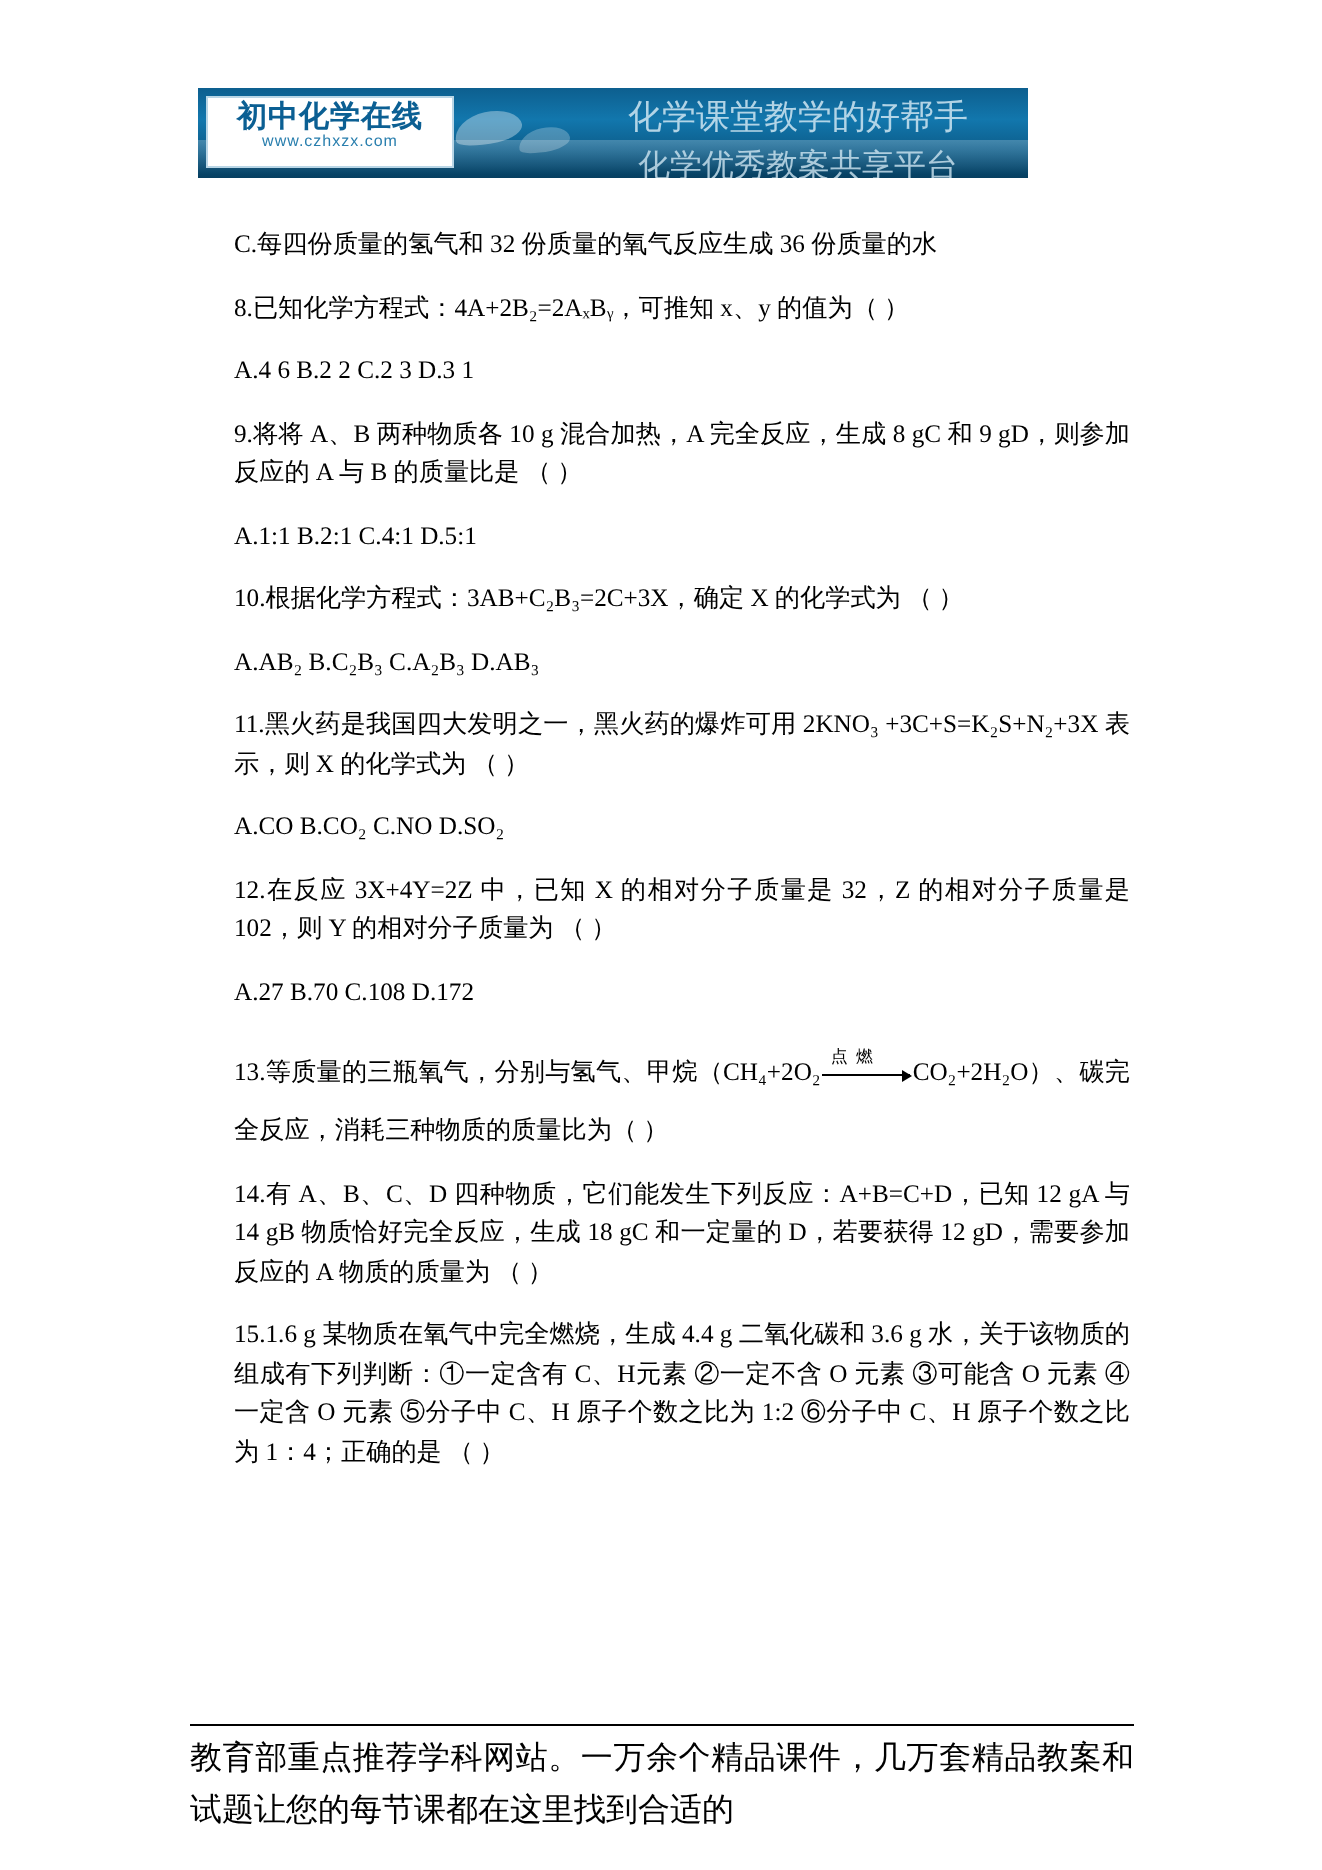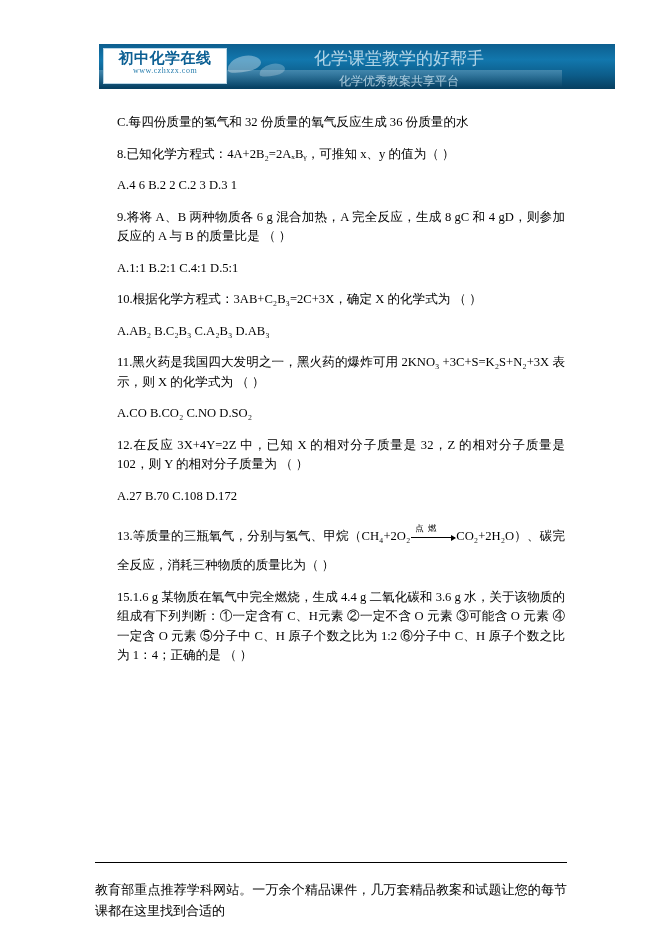--- a/index.html
+++ b/index.html
@@ -19,21 +19,21 @@
     width: 661px;
     height: 935px;
     box-sizing: border-box;
     padding: 0;
   }
   
   .banner {
     position: absolute;
     left: 99px;
     top: 44px;
-    width: 516px;
+    width: 415px;
     height: 45px;
     background: linear-gradient(180deg, #0d5f8f 0%, #1277ad 35%, #0c5c89 70%, #073f60 100%);
     overflow: hidden;
   }
   .banner .wave {
     position: absolute;
     left: 0;
     top: 26px;
     width: 463px;
     height: 19px;
@@ -55,34 +55,34 @@
   .banner-logo .lg-main {
     font-size: 15px;
     font-weight: bold;
     color: #0b5f93;
     letter-spacing: 0.5px;
     font-family: "DejaVu Sans", sans-serif;
   }
   .banner-logo .lg-sub {
     font-size: 8px;
     color: #2a7fae;
-    font-family: Liberation Serif, serif;
+    font-family: Liberation Sans, sans-serif;
     letter-spacing: 0.5px;
   }
   .banner-text {
     position: absolute;
     left: 150px;
     top: 3px;
     width: 300px;
     text-align: center;
     color: #cfe6f2;
     font-family: "DejaVu Sans", sans-serif;
   }
   .banner-text .bt1 { font-size: 17px; opacity: .85; margin-bottom: 3px; }
-  .banner-text .bt2 { font-size: 12px; opacity: .8; }
+  .banner-text .bt2 { font-size: 16px; opacity: .8; }
   .banner .dolphin {
     position: absolute;
     top: 12px;
     width: 34px;
     height: 16px;
     background: rgba(255,255,255,0.35);
     border-radius: 50% 50% 40% 60% / 70% 60% 40% 30%;
     transform: rotate(-12deg);
   }
   .banner .d1 { left: 128px; }
@@ -131,25 +131,25 @@
     font-size: 8.5px;
     letter-spacing: 1px;
     white-space: nowrap;
   }
   
   .footer {
     position: absolute;
     left: 95px;
     top: 862px;
     width: 472px;
-    font-size: 13px;
+    font-size: 16px;
     line-height: 1.6;
     color: #000;
     border-top: 1px solid #000;
-    padding-top: 17px;
+    padding-top: 4px;
     text-align: justify;
   }
 </style>
 </head>
 <body>
 
 <div class="page">
 
   <div class="banner">
     <div class="wave"></div>
@@ -165,34 +165,35 @@
     </div>
   </div>
 
   <div class="content">
 
     <p class="q sub">C.每四份质量的氢气和 32 份质量的氧气反应生成 36 份质量的水</p>
 
     <p class="q sub">8.已知化学方程式：4A+2B₂=2AₓBᵧ，可推知 x、y 的值为（  ）</p>
     <p class="q opts">A.4  6    B.2  2    C.2  3    D.3  1</p>
 
-    <p class="q sub">9.将将 A、B 两种物质各 6 g 混合加热，A 完全反应，生成 8 gC 和 4 gD，则参加反应的 A 与 B 的质量比是 （  ）</p>
+    <p class="q sub">9.将将 A、B 两种物质各 10 g 混合加热，A 完全反应，生成 8 gC 和 9 gD，则参加反应的 A 与 B 的质量比是 （  ）</p>
     <p class="q opts">A.1:1    B.2:1    C.4:1    D.5:1</p>
 
     <p class="q sub">10.根据化学方程式：3AB+C₂B₃=2C+3X，确定 X 的化学式为 （  ）</p>
     <p class="q opts">A.AB₂    B.C₂B₃    C.A₂B₃    D.AB₃</p>
 
     <p class="q sub">11.黑火药是我国四大发明之一，黑火药的爆炸可用 2KNO₃ +3C+S=K₂S+N₂+3X 表示，则 X 的化学式为 （  ）</p>
     <p class="q opts">A.CO    B.CO₂    C.NO    D.SO₂</p>
 
     <p class="q sub">12.在反应 3X+4Y=2Z 中，已知 X 的相对分子质量是 32，Z 的相对分子质量是 102，则 Y 的相对分子质量为 （  ）</p>
     <p class="q opts">A.27    B.70    C.108    D.172</p>
 
     <p class="q sub"><span>13.等质量的三瓶氧气，分别与氢气、甲烷（CH₄+2O₂</span><span class="rxn-arrow"><span class="above">点 燃</span><span class="bar"></span></span><span>CO₂+2H₂O）、碳完全反应，消耗三种物质的质量比为（ ）</span></p>
 
+    <p class="q sub">14.有 A、B、C、D 四种物质，它们能发生下列反应：A+B=C+D，已知 12 gA 与 14 gB 物质恰好完全反应，生成 18 gC 和一定量的 D，若要获得 12 gD，需要参加反应的 A 物质的质量为 （  ）</p>
 
     <p class="q sub">15.1.6 g 某物质在氧气中完全燃烧，生成 4.4 g 二氧化碳和 3.6 g 水，关于该物质的组成有下列判断：①一定含有 C、H元素  ②一定不含 O 元素  ③可能含 O 元素  ④一定含 O 元素  ⑤分子中 C、H 原子个数之比为 1:2  ⑥分子中 C、H 原子个数之比为 1：4；正确的是 （ ）</p>
 
   </div>
 
   <div class="footer">
     <div>教育部重点推荐学科网站。一万余个精品课件，几万套精品教案和试题让您的每节课都在这里找到合适的</div>
   </div>
 
 </div>

